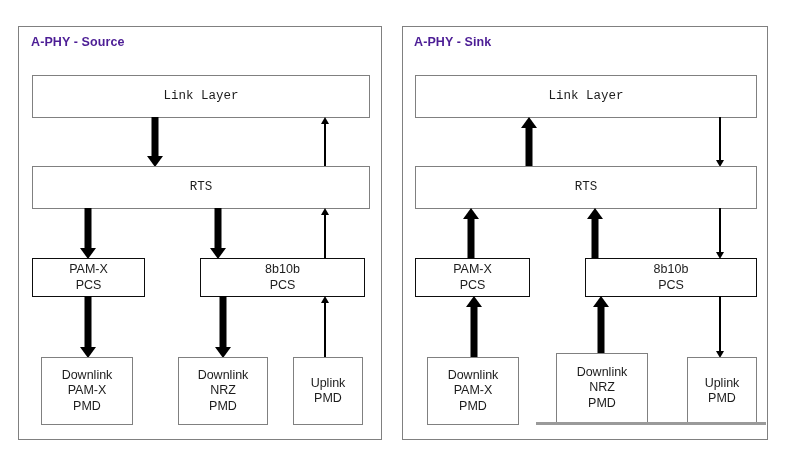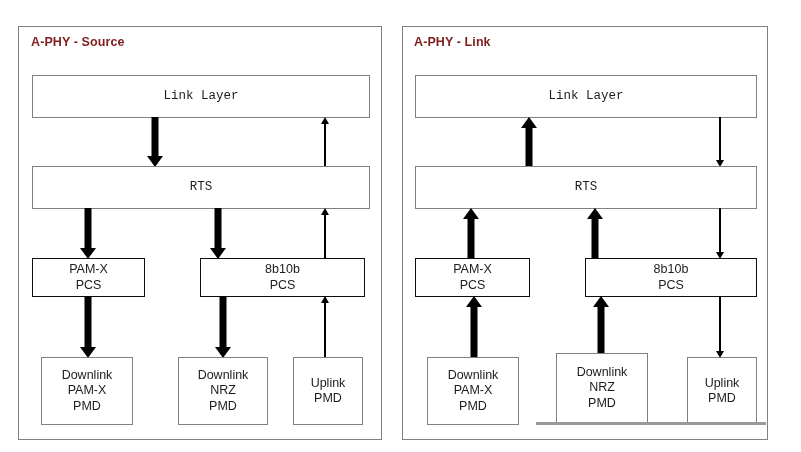--- a/index.html
+++ b/index.html
@@ -18,21 +18,21 @@
   .panel {
     position: absolute;
     border: 1px solid #808080;
     box-sizing: border-box;
     background: #ffffff;
   }
   .panel-title {
     position: absolute;
     font-weight: bold;
     font-size: 12.5px;
-    color: #7f1d1d;
+    color: #4c1d95;
     letter-spacing: 0.1px;
     white-space: nowrap;
   }
   .blk {
     position: absolute;
     box-sizing: border-box;
     background: #ffffff;
     display: flex;
     flex-direction: column;
     align-items: center;
@@ -176,21 +176,21 @@
     <span class="ln">PMD</span>
   </div>
 
   <div class="blk gray pmd" style="left:293px; top:357px; width:70px; height:68px;">
     <span class="ln">Uplink</span>
     <span class="ln">PMD</span>
   </div>
 
   <div class="panel" style="left:402px; top:26px; width:366px; height:414px;">
   </div>
-  <div class="panel-title" style="left:414px; top:35px;">A-PHY - Link</div>
+  <div class="panel-title" style="left:414px; top:35px;">A-PHY - Sink</div>
 
   <div class="blk gray wide" style="left:415px; top:75px; width:342px; height:43px;">
     <span class="ln">Link Layer</span>
   </div>
 
   <div class="arrow up" style="left:518px; top:117px; width:22px; height:50px;">
     <div class="head"></div>
     <div class="shaft" style="top:9px; height:41px; width:7px;"></div>
   </div>
 

